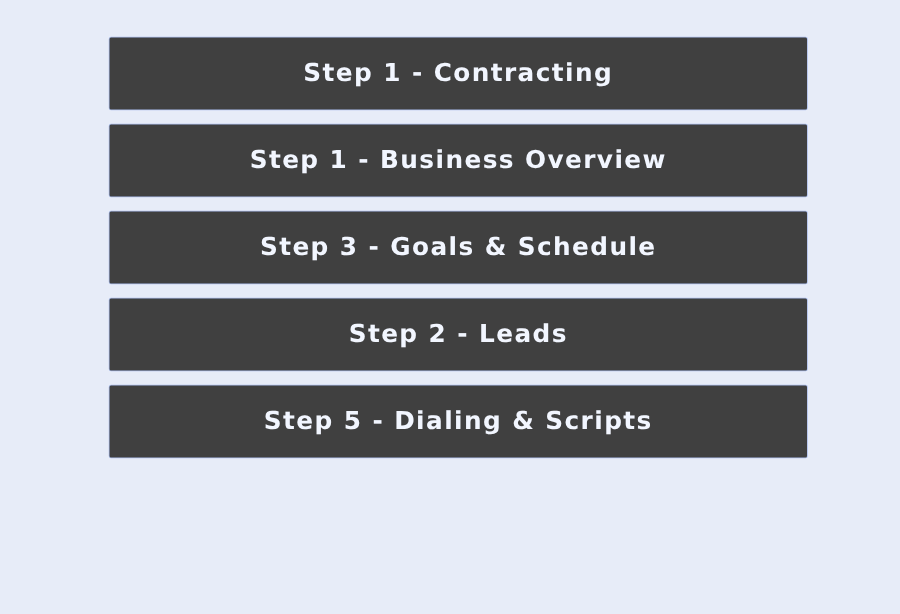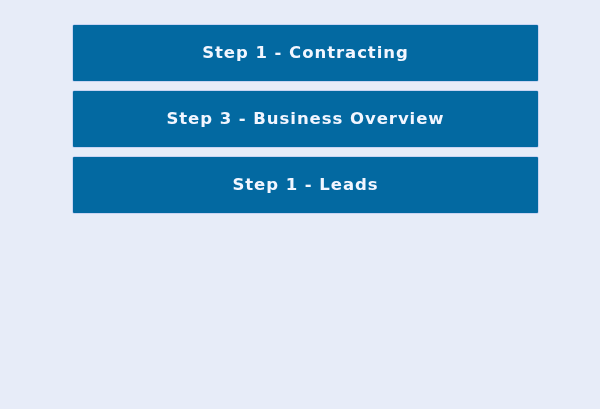--- a/index.html
+++ b/index.html
@@ -19,22 +19,22 @@
     position: absolute;
     left: 73px;
     top: 25px;
     width: 465px;
     display: flex;
     flex-direction: column;
     gap: 10px;
   }
 
   .step-bar {
-    height: 56px;
-    background: #0369a1;
+    height: 48px;
+    background: #404040;
     display: flex;
     align-items: center;
     justify-content: center;
     box-sizing: border-box;
     border-radius: 1px;
     cursor: pointer;
     box-shadow: 0 0 0 0.5px rgba(120, 150, 225, 0.55);
   }
 
   .step-label {
@@ -51,24 +51,30 @@
 </head>
 <body>
 
 <div id="step-list">
 
   <div class="step-bar">
     <span class="step-label">Step 1 - Contracting</span>
   </div>
 
   <div class="step-bar">
-    <span class="step-label">Step 3 - Business Overview</span>
+    <span class="step-label">Step 1 - Business Overview</span>
   </div>
 
+  <div class="step-bar">
+    <span class="step-label">Step 3 - Goals &amp; Schedule</span>
+  </div>
 
   <div class="step-bar">
-    <span class="step-label">Step 1 - Leads</span>
+    <span class="step-label">Step 2 - Leads</span>
   </div>
 
+  <div class="step-bar">
+    <span class="step-label">Step 5 - Dialing &amp; Scripts</span>
+  </div>
 
 
 
 </div>
 
 </body></html>

